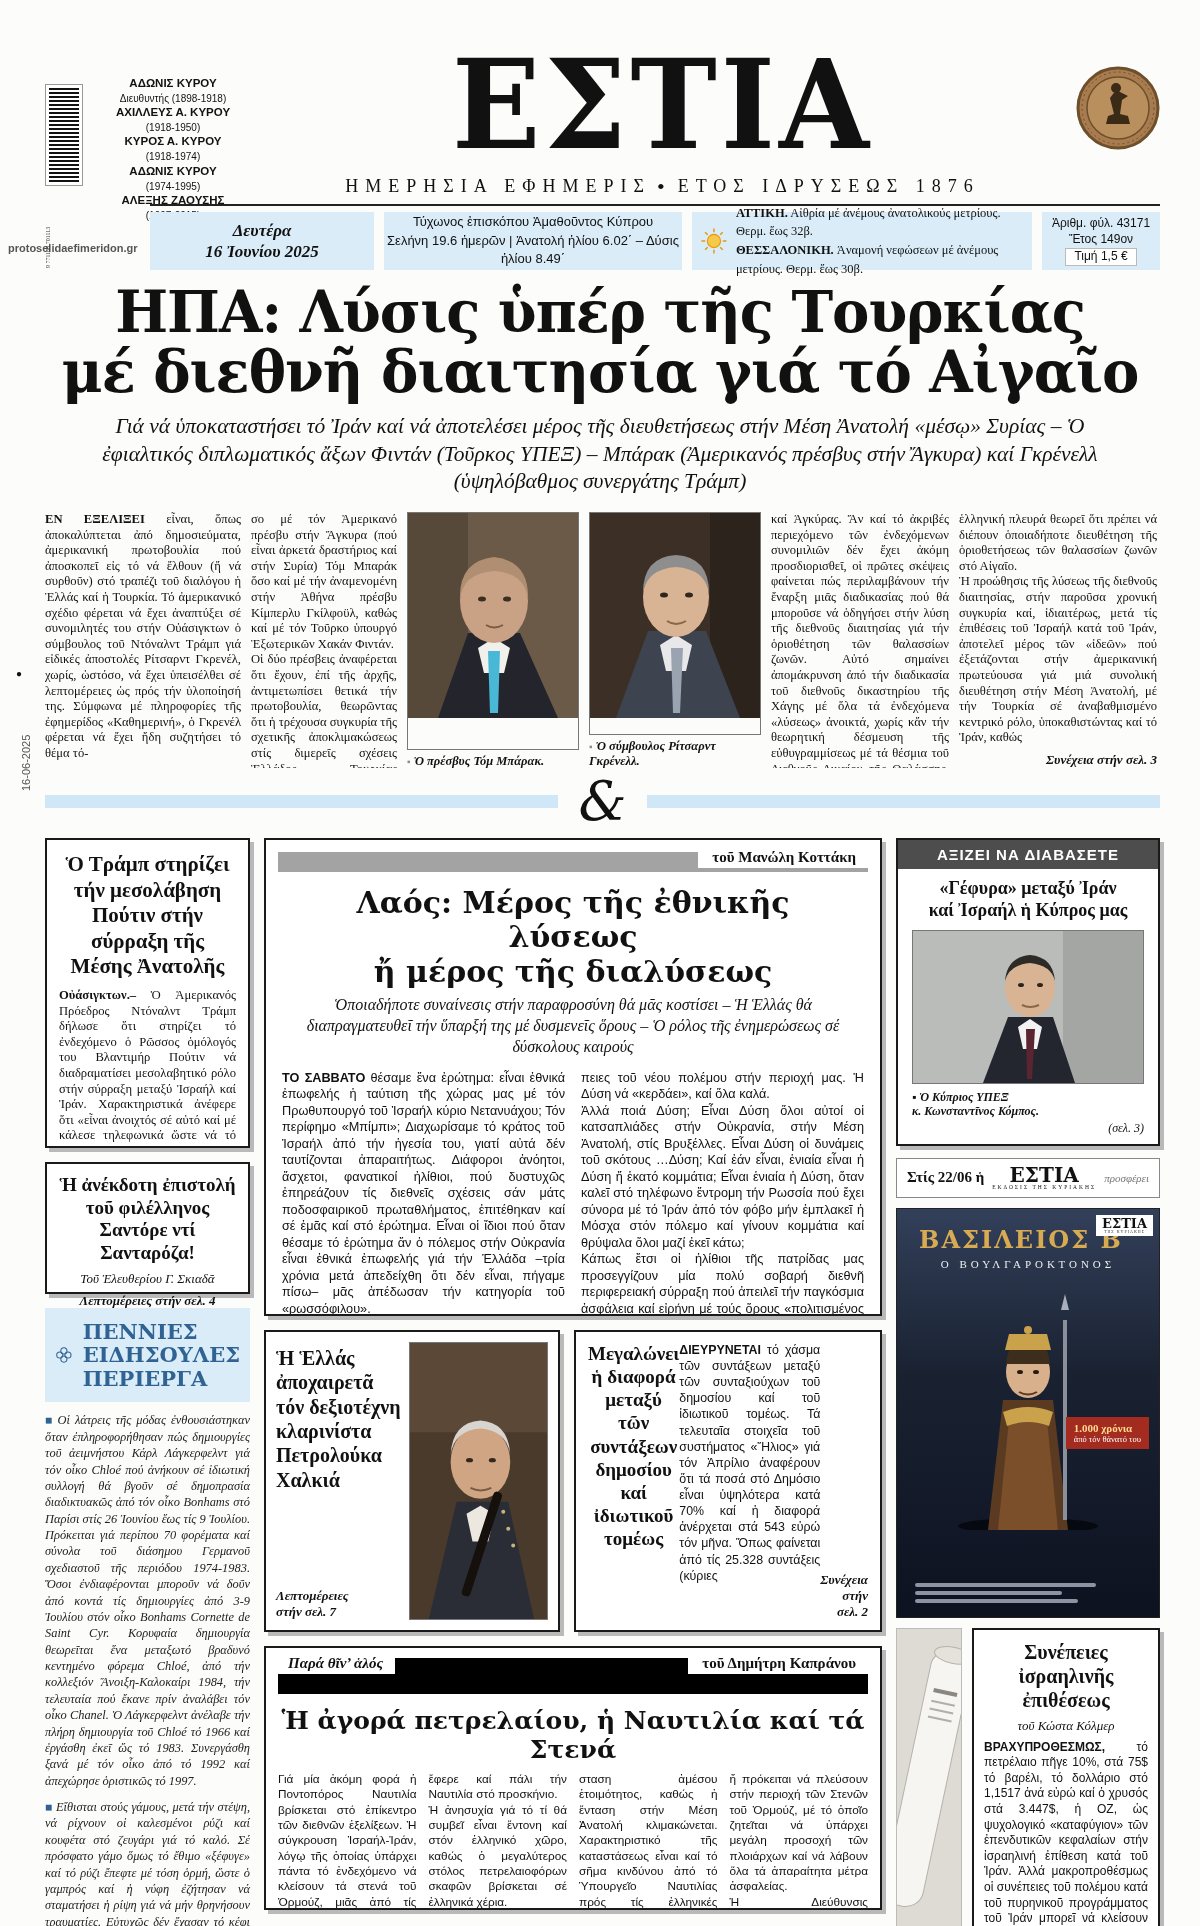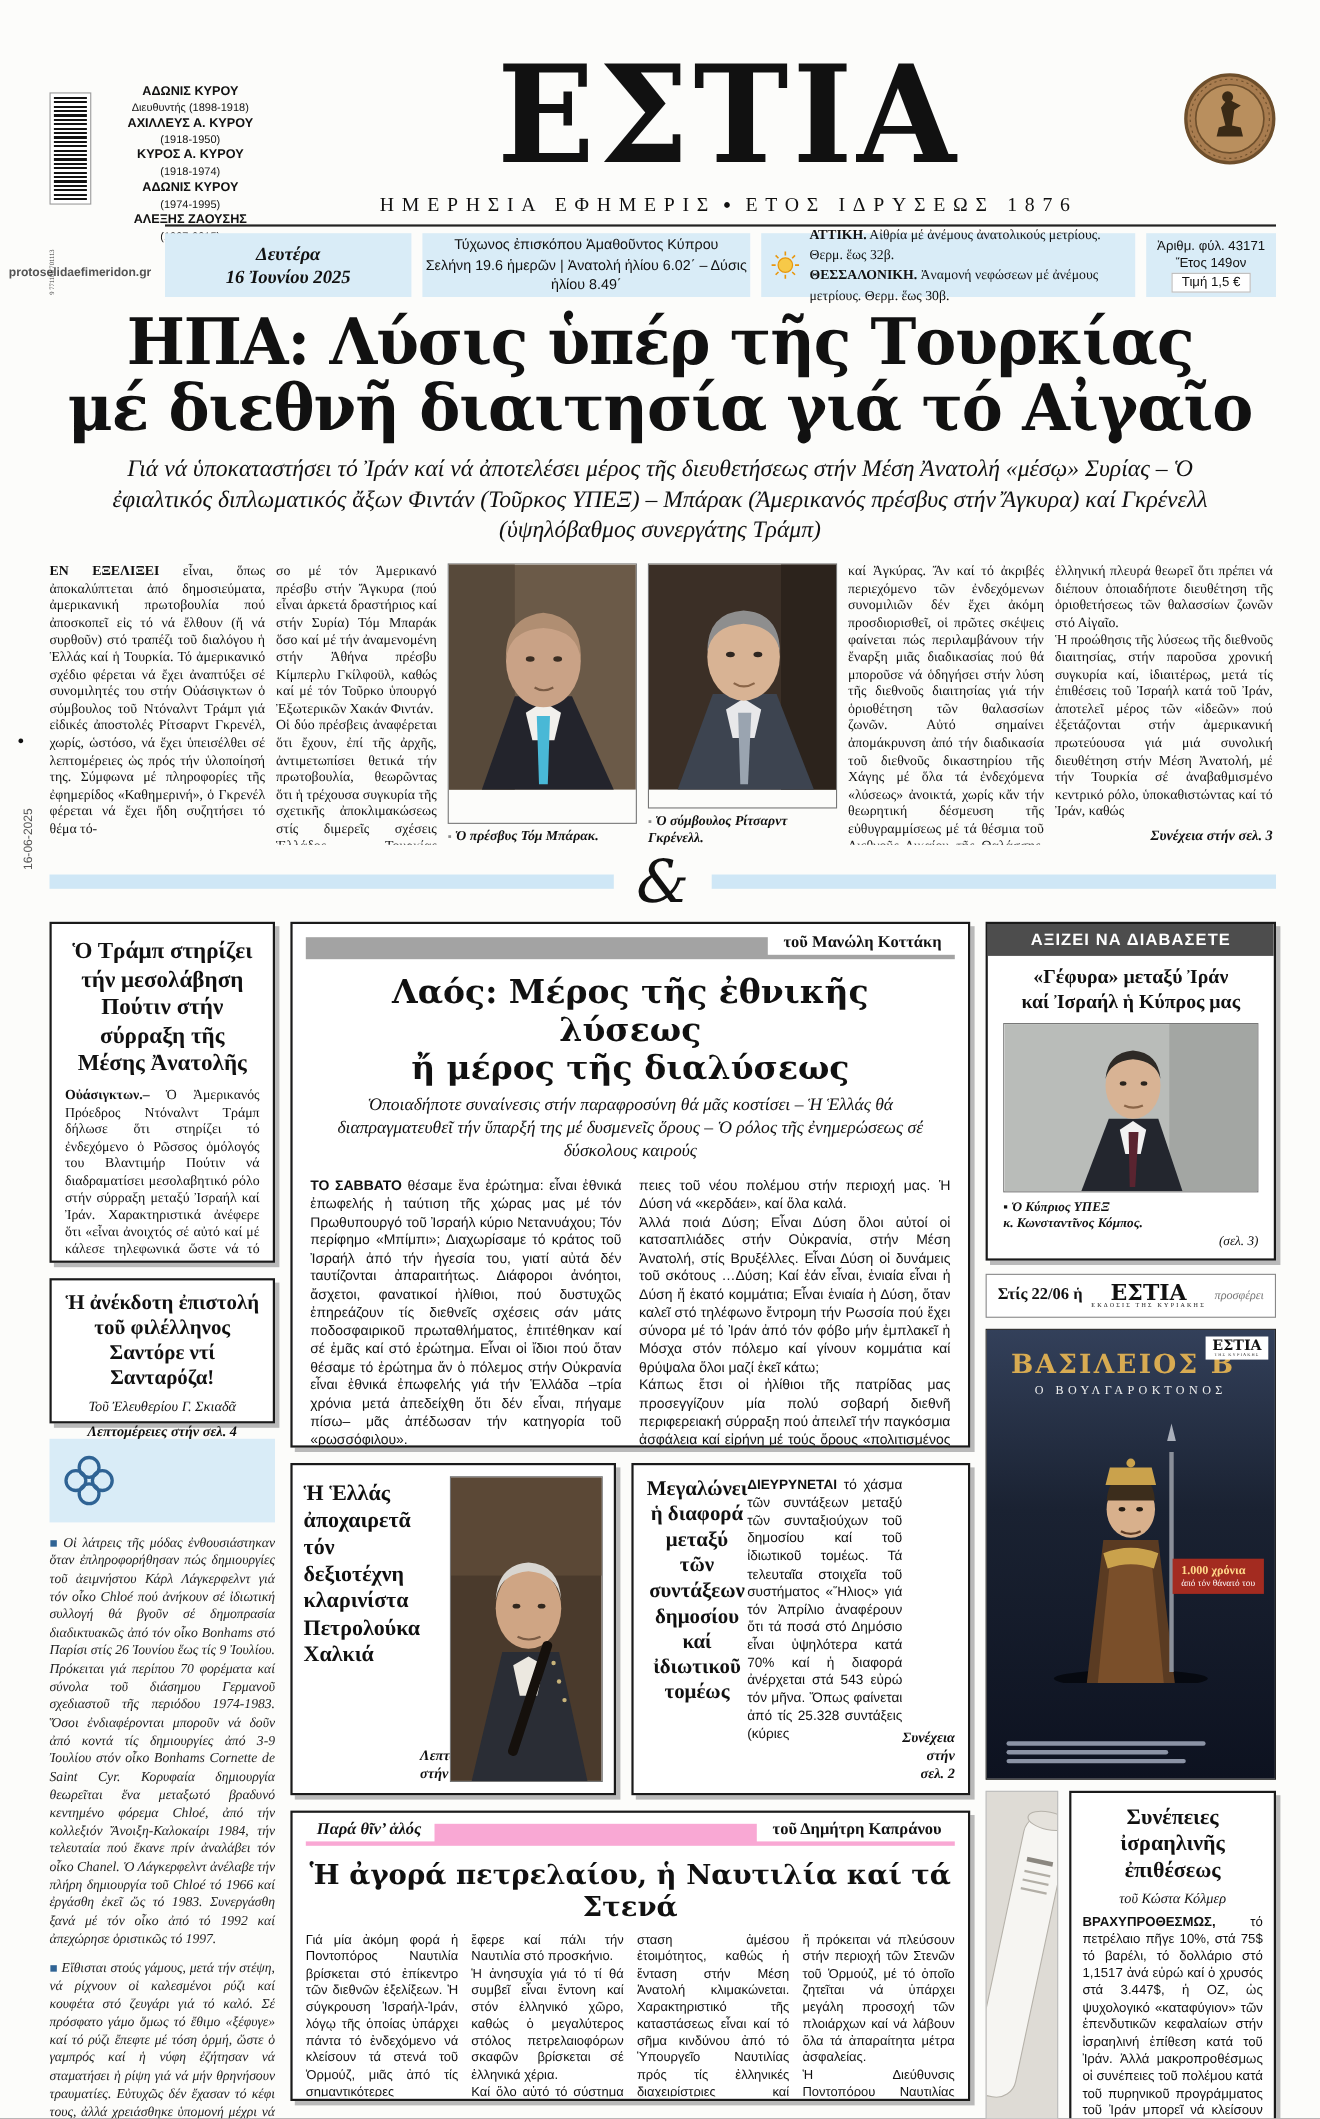--- a/index.html
+++ b/index.html
@@ -79,28 +79,28 @@
                 font-weight:bold;font-size:15px;white-space:nowrap;}
   .kott h2{text-align:center;font-size:30px;line-height:1.15;margin:14px 40px 6px;font-family:"DejaVu Serif",serif;}
   .kdeck{text-align:center;font-style:italic;font-size:16px;line-height:1.3;margin:0 24px;}
   .kcols{display:flex;gap:16px;margin:12px 16px 0;font-family:"Liberation Sans",sans-serif;
          font-size:12.7px;line-height:1.3;text-align:justify;height:320px;overflow:hidden;}
   .kcols>div{flex:1;min-width:0;}
   
   .brow{display:flex;gap:14px;margin-top:14px;height:302px;}
   .halkias{width:296px;flex:none;padding:10px;display:flex;gap:8px;overflow:hidden;}
   .halkias h3{font-size:20px;line-height:1.22;margin:4px 0 0;}
-  .halk-left{display:flex;flex-direction:row;width:46%;}
+  .halk-left{display:flex;flex-direction:column;width:46%;}
   .halk-more{font-weight:bold;font-style:italic;font-size:13px;margin-top:auto;}
   .halk-photo{flex:1;border:1px solid #777;overflow:hidden;}
   .pens{flex:1;padding:10px 12px;display:flex;flex-direction:row;overflow:hidden;}
   .pens h3{text-align:center;font-size:19px;line-height:1.22;margin:0 0 8px;}
   .pens .bd{font-family:"Liberation Sans",sans-serif;font-size:12.4px;line-height:1.3;text-align:justify;}
   .kapr{margin-top:14px;height:264px;padding:8px 12px;box-sizing:border-box;overflow:hidden;}
-  .kapr-bar{height:20px;background:#f9a8d4;position:relative;margin-top:2px;}
+  .kapr-bar{height:36px;background:#000000;position:relative;margin-top:2px;}
   .lab-l{position:absolute;left:-2px;top:-5px;background:#fff;padding:2px 12px;font-style:italic;
          font-weight:bold;font-size:15px;}
   .kapr h2{text-align:center;font-size:25px;margin:12px 0 8px;font-family:"DejaVu Serif",serif;}
   .kapcols{display:flex;gap:12px;font-family:"Liberation Sans",sans-serif;font-size:11.8px;
            line-height:1.3;text-align:justify;height:150px;overflow:hidden;}
   .kapcols>div{flex:1;min-width:0;display:flex;flex-direction:column;}
   
   .axizei{padding:0 0 8px;overflow:hidden;}
   .ax-hdr{background:#4d4d4d;color:#fff;text-align:center;font-weight:bold;font-size:15px;
           padding:6px 0;font-family:"Liberation Sans",sans-serif;letter-spacing:1px;}
@@ -293,20 +293,25 @@
       </div>
       <div class="pennies-hdr">
         <svg width="52" height="52" viewBox="0 0 52 52">
           <g fill="none" stroke="#2f6394" stroke-width="3">
             <circle cx="26" cy="14" r="9"></circle>
               <circle cx="26" cy="38" r="9"></circle>
             <circle cx="14" cy="26" r="9"></circle>
               <circle cx="38" cy="26" r="9"></circle>
           </g>
         </svg>
+        <div class="pennies-title">
+          <div>ΠΕΝΝΙΕΣ</div>
+          <div>ΕΙΔΗΣΟΥΛΕΣ</div>
+          <div>ΠΕΡΙΕΡΓΑ</div>
+        </div>
       </div>
       <div class="pennies-body">
         <p><span class="bullet">◼</span> <span>Οἱ λάτρεις τῆς μόδας ἐνθουσιάστηκαν ὅταν ἐπληροφορήθησαν πώς δημιουργίες τοῦ ἀειμνήστου Κάρλ Λάγκερφελντ γιά τόν οἶκο Chloé πού ἀνήκουν σέ ἰδιωτική συλλογή θά βγοῦν σέ δημοπρασία διαδικτυακῶς ἀπό τόν οἶκο Bonhams στό Παρίσι στίς 26 Ἰουνίου ἕως τίς 9 Ἰουλίου. Πρόκειται γιά περίπου 70 φορέματα καί σύνολα τοῦ διάσημου Γερμανοῦ σχεδιαστοῦ τῆς περιόδου 1974-1983. Ὅσοι ἐνδιαφέρονται μποροῦν νά δοῦν ἀπό κοντά τίς δημιουργίες ἀπό 3-9 Ἰουλίου στόν οἶκο Bonhams Cornette de Saint Cyr. Κορυφαία δημιουργία θεωρεῖται ἕνα μεταξωτό βραδυνό κεντημένο φόρεμα Chloé, ἀπό τήν κολλεξιόν Ἄνοιξη-Καλοκαίρι 1984, τήν τελευταία πού ἔκανε πρίν ἀναλάβει τόν οἶκο Chanel. Ὁ Λάγκερφελντ ἀνέλαβε τήν πλήρη δημιουργία τοῦ Chloé τό 1966 καί ἐργάσθη ἐκεῖ ὥς τό 1983. Συνεργάσθη ξανά μέ τόν οἶκο ἀπό τό 1992 καί ἀπεχώρησε ὁριστικῶς τό 1997.</span></p>
         <p><span class="bullet">◼</span> <span>Εἴθισται στούς γάμους, μετά τήν στέψη, νά ρίχνουν οἱ καλεσμένοι ρύζι καί κουφέτα στό ζευγάρι γιά τό καλό. Σέ πρόσφατο γάμο ὅμως τό ἔθιμο «ξέφυγε» καί τό ρύζι ἔπεφτε μέ τόση ὁρμή, ὥστε ὁ γαμπρός καί ἡ νύφη ἐζήτησαν νά σταματήσει ἡ ρίψη γιά νά μήν θρηνήσουν τραυματίες. Εὐτυχῶς δέν ἔχασαν τό κέφι τους, ἀλλά χρειάσθηκε ὑπομονή μέχρι νά ἠρεμήσουν ὅλοι καί νά περατωθεῖ ἡ τελετή!</span></p>
       </div>
     </div>
 
     <div class="col-center">
       <div class="box kott">
         <div class="byline-bar">

